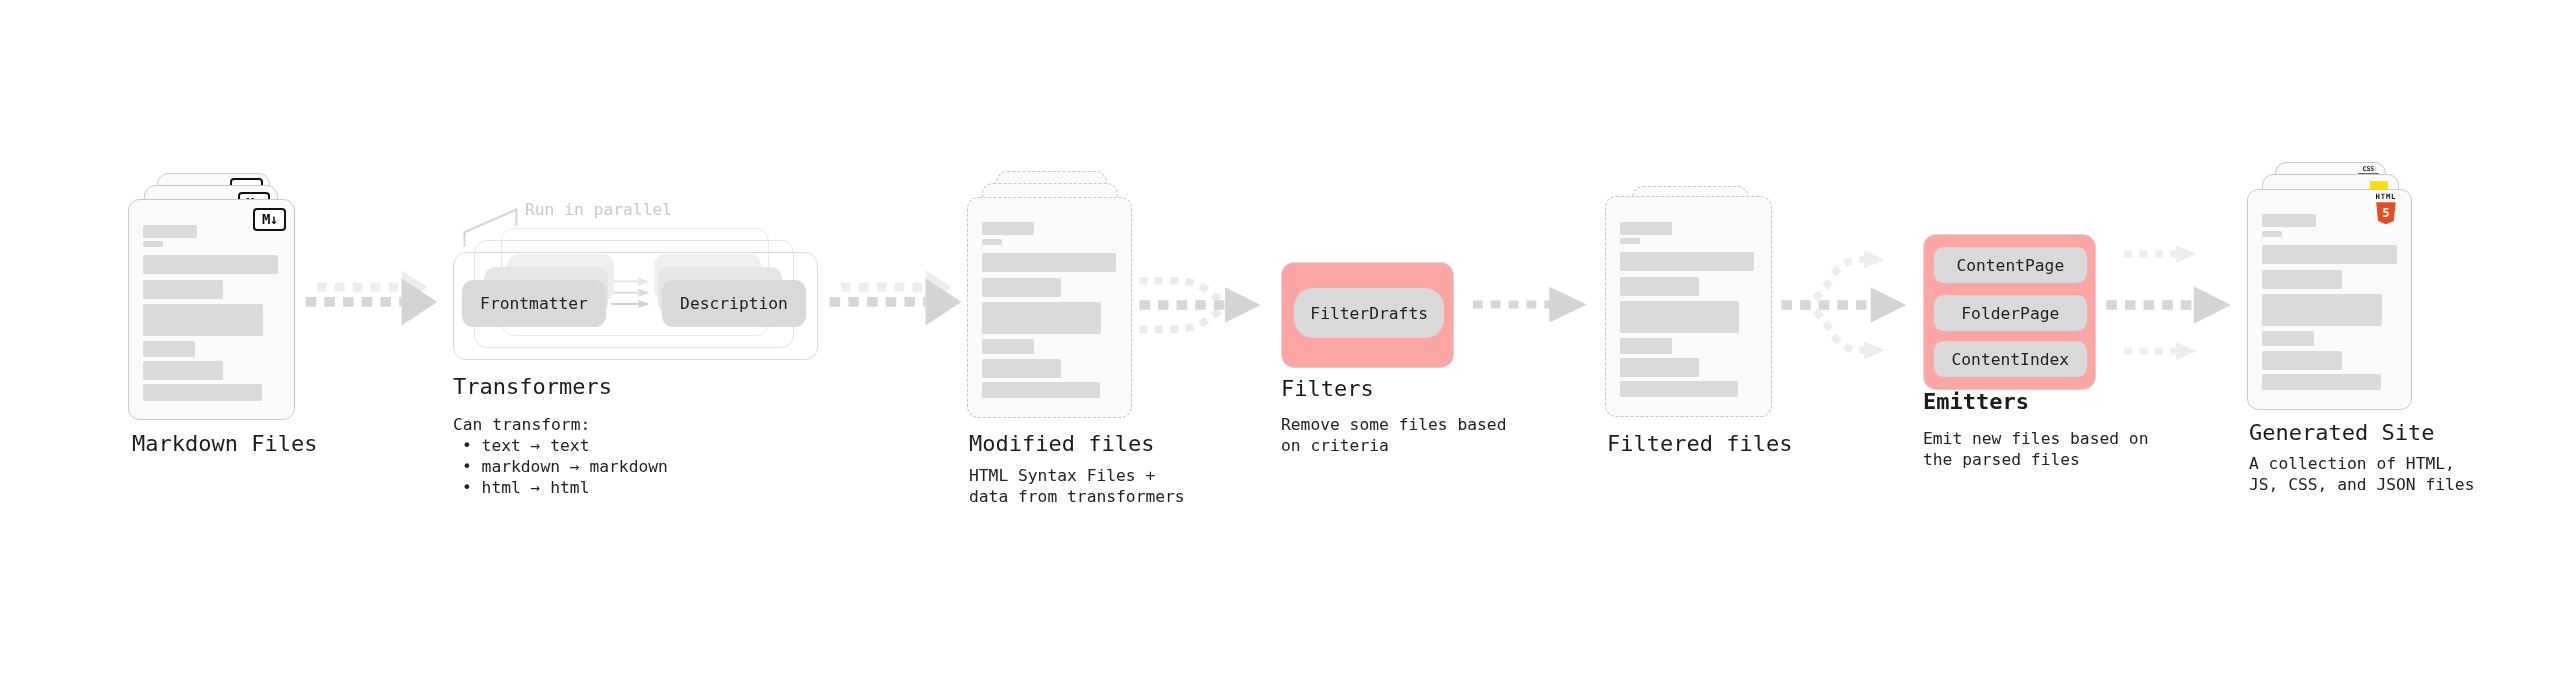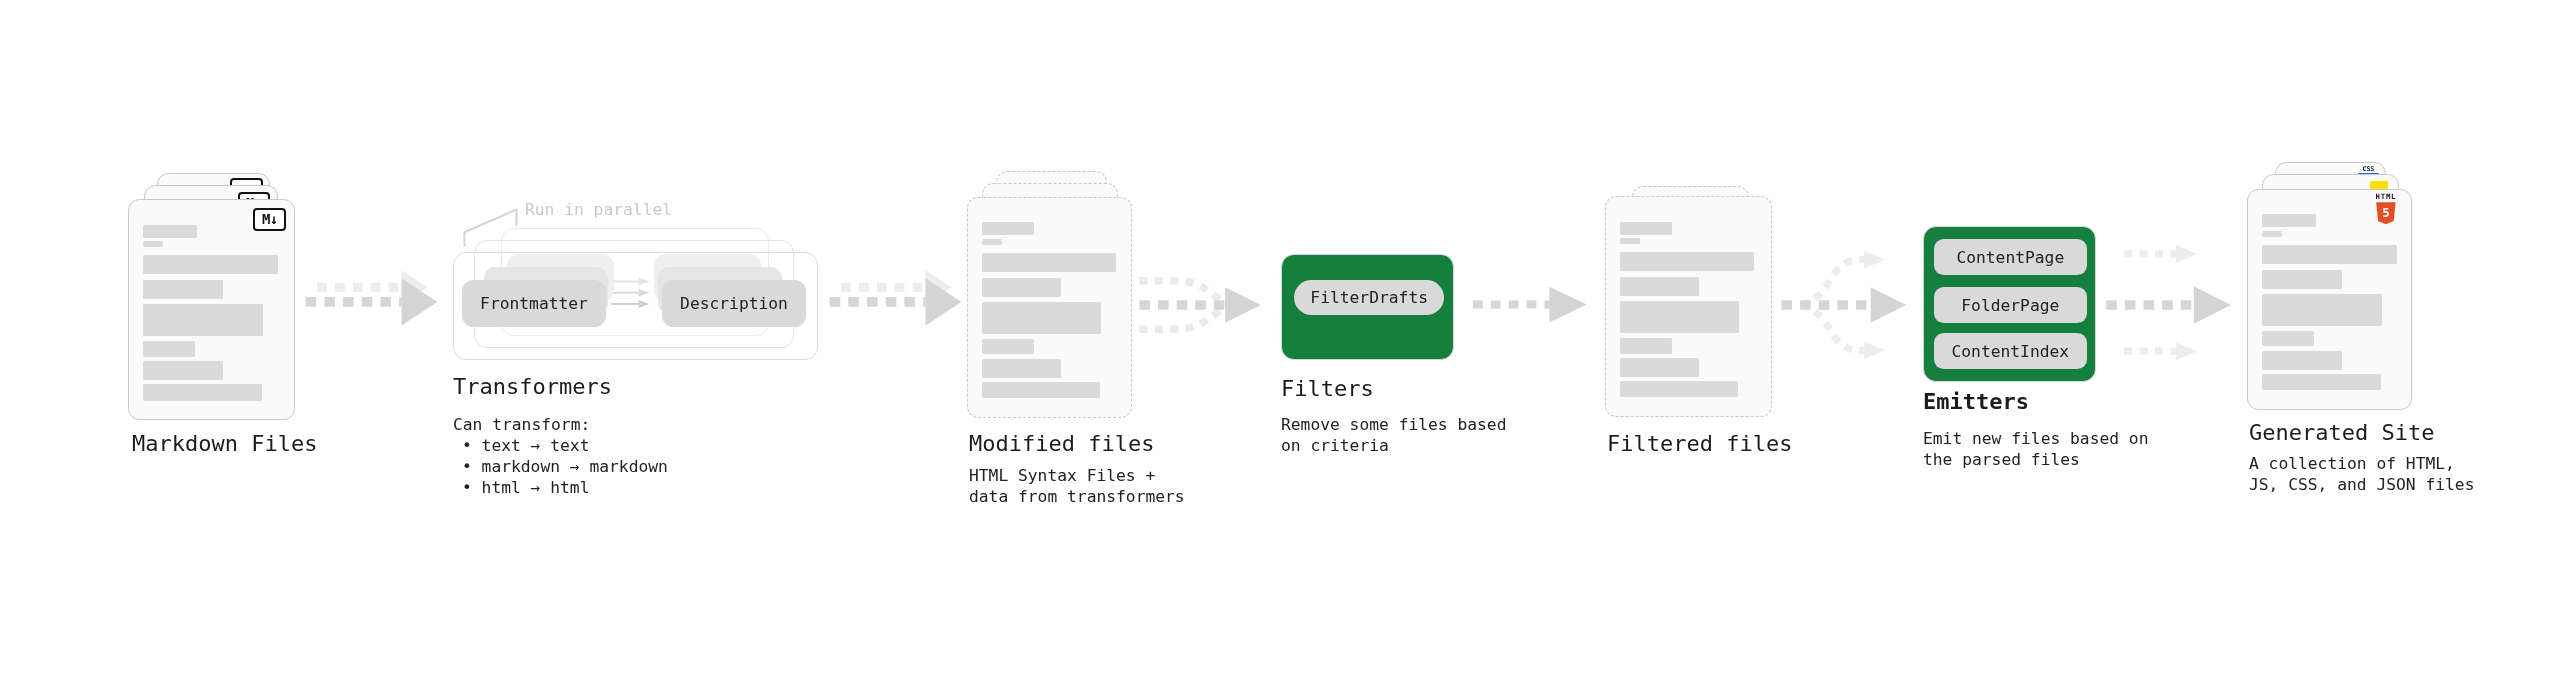--- a/index.html
+++ b/index.html
@@ -16,21 +16,21 @@
             border-radius:4.1px;display:flex;align-items:center;justify-content:center;
             font-size:14px;font-weight:bold;color:#111;box-sizing:border-box;letter-spacing:-0.8px;}
   
   .t-box{position:absolute;border-radius:13px;border:1.6px solid;background:transparent;box-sizing:border-box;}
   
   .pill{position:absolute;display:flex;align-items:center;justify-content:center;
         background:#d9d9d9;border-radius:11.4px;font-size:16.3px;color:#222;white-space:nowrap;box-sizing:border-box;}
   .ghost-mid{background:#e5e5e5;}
   .ghost-back{background:#efefef;}
   
-  .proc-box{position:absolute;border:1.6px solid #d6d6d6;border-radius:13px;background:#15803d;box-sizing:border-box;}
+  .proc-box{position:absolute;border:1.6px solid #d6d6d6;border-radius:13px;background:#fca5a5;box-sizing:border-box;margin-top:8px;}
   
   .node-label{position:absolute;font-size:22px;line-height:1.1;color:#1c1c1c;white-space:nowrap;}
   .caption{position:absolute;font-size:16.3px;line-height:21px;color:#222;white-space:nowrap;}
   .cap-indent{padding-left:9px;}
   .annotation{position:absolute;font-size:16.3px;color:#c9c9c9;white-space:nowrap;}
   
   .css-badge{position:absolute;top:3.3px;right:6.5px;width:21px;text-align:center;}
   .css-badge .css-txt{font-size:6.5px;font-weight:bold;line-height:6.5px;color:#111;letter-spacing:0;}
   .css-badge .css-bar{height:3.3px;background:#2965f1;margin-top:0.8px;border-radius:0.8px;}
   .js-badge{position:absolute;top:5.7px;right:9.8px;width:18px;height:9.8px;background:#ffdf00;}
@@ -146,21 +146,21 @@
   </div>
 
   <svg class="abs" style="left:1134px;top:267px;" width="137" height="76" viewBox="0 0 168 94">
     <path d="M6,17 H50 C76,17 86,26 97,34 C105,40 112,44 120,46" stroke="#eaeaea" stroke-width="9" stroke-dasharray="10 9" fill="none"></path>
     <path d="M6,77 H50 C76,77 86,68 97,60 C105,54 112,50 120,48" stroke="#eaeaea" stroke-width="9" stroke-dasharray="10 9" fill="none"></path>
     <line x1="6" y1="47" x2="114" y2="47" stroke="#d6d6d6" stroke-width="12" stroke-dasharray="13 10"></line>
     <polygon points="112,25 112,69 156,47" fill="#d4d4d4"></polygon>
   </svg>
 
   <div class="proc-box" style="left:1281px;top:254px;width:173px;height:106px;">
-    <div class="pill" style="left:12.2px;top:25px;width:150px;height:35px;border-radius:19px;">
+    <div class="pill" style="left:12.2px;top:25px;width:150px;height:50px;border-radius:19px;">
       <span>FilterDrafts</span>
     </div>
   </div>
   <div class="node-label" style="left:1281px;top:377px;">Filters</div>
   <div class="caption" style="left:1281px;top:414px;">
     <div>Remove some files based</div>
     <div>on criteria</div>
   </div>
 
   <svg class="abs" style="left:1468px;top:285px;" width="122" height="39" viewBox="0 0 150 48">

